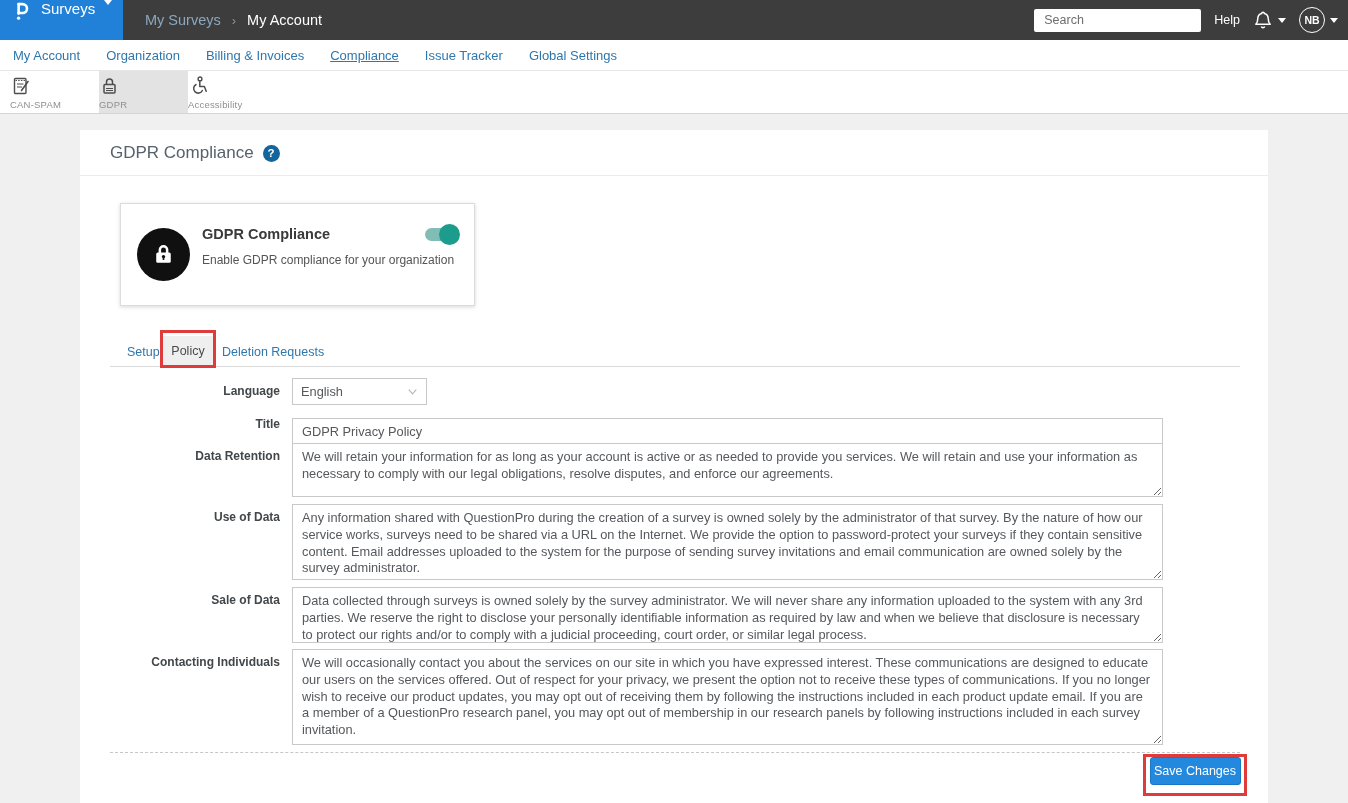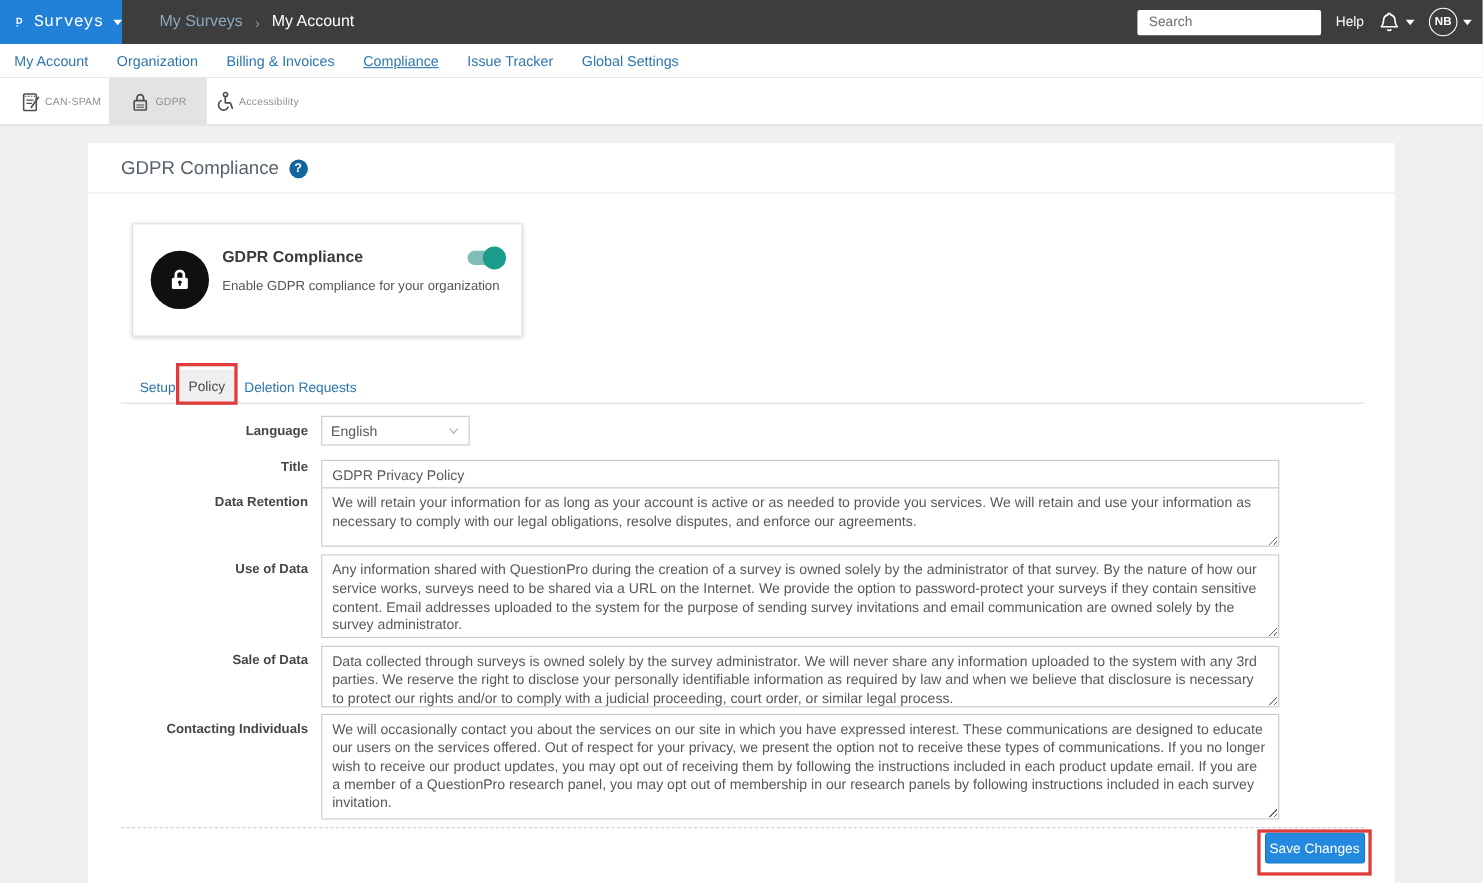--- a/index.html
+++ b/index.html
@@ -1,22 +1,22 @@
 <!DOCTYPE html>
 <html><head>
 <meta charset="utf-8">
 <style>
   * { margin:0; padding:0; box-sizing:border-box; }
   body { background:#f0f0f0; font-family:"Liberation Sans", sans-serif; }
   .screen { position:relative; width:1348px; height:803px; background:#f0f0f0; overflow:hidden; }
 
   
   .topbar { position:absolute; top:0; left:0; width:1348px; height:40px; background:#3d3d3d; }
-  .logo-box { position:absolute; left:0; top:0; width:111px; height:40px; background:#2181d8;
-              display:flex; align-items:center; gap:9px; padding-left:13px; cursor:pointer;font-family:Liberation Mono, monospace; }
+  .logo-box { position:absolute; left:0; top:0; width:123px; height:40px; background:#2181d8;
+              display:flex; gap:9px; padding-left:13px; cursor:pointer; }
   .logo-box .product { color:#fff; font-size:15px; }
   .caret { width:0; height:0; border-left:4px solid transparent; border-right:4px solid transparent; border-top:5px solid #fff; }
   .breadcrumb { position:absolute; left:145px; top:0; height:40px; display:flex; align-items:center; gap:11px; font-size:14.5px; }
   .bc-parent { color:#8ba7bd; cursor:pointer; }
   .bc-sep { color:#8a949c; font-size:13px; }
   .bc-current { color:#ffffff; }
   .topbar-right { position:absolute; right:10px; top:0; height:40px; display:flex; align-items:center; gap:13px; }
   .search-box { width:167px; height:23px; background:#fff; border-radius:2px; display:flex; align-items:center; gap:4px; padding:0 6px;margin-left:24px; }
   .search-box input { border:none; outline:none; flex:1; font-size:12.5px; color:#444; font-family:"Liberation Sans",sans-serif; background:transparent; }
   .search-box input::placeholder { color:#6e6e6e; }
@@ -27,21 +27,21 @@
 
   
   .mainnav { position:absolute; top:40px; left:0; width:1348px; height:31px; background:#fff;
              border-bottom:1px solid #e6e6e6; display:flex; align-items:center; gap:26px; padding-left:13px; }
   .mainnav a { color:#2e77ae; font-size:13px; text-decoration:none; cursor:pointer; }
   .mainnav a.active { text-decoration:underline;text-align:right; }
 
   
   .subtabs { position:absolute; top:71px; left:0; width:1348px; height:43px; background:#fff;
              border-bottom:1px solid #d4d4d4; display:flex; padding-left:10px; }
-  .subtab { width:89px; height:42px; display:flex; align-items:center; justify-content:center; gap:3px; cursor:pointer; }
+  .subtab { width:89px; height:42px; display:flex; flex-direction:column; align-items:flex-start; justify-content:center; gap:3px; cursor:pointer; }
   .subtab.active { background:#e3e3e3; }
   .subtab .lbl { font-size:9.5px; color:#8f8f8f; letter-spacing:.2px; }
 
   
   .card { position:absolute; left:80px; top:130px; width:1188px; height:673px; background:#fff; }
   .page-head { position:absolute; left:30px; top:13px; display:flex; align-items:center; gap:9px; }
   .page-title { font-size:17px; color:#56616b; }
   .help-badge { width:17px; height:17px; border-radius:50%; background:#14649e; color:#fff; font-size:11.5px;
                 font-weight:bold; display:flex; align-items:center; justify-content:center; cursor:pointer; }
   .head-divider { position:absolute; left:0; top:45px; width:1188px; border-top:1px solid #ebebeb; }

